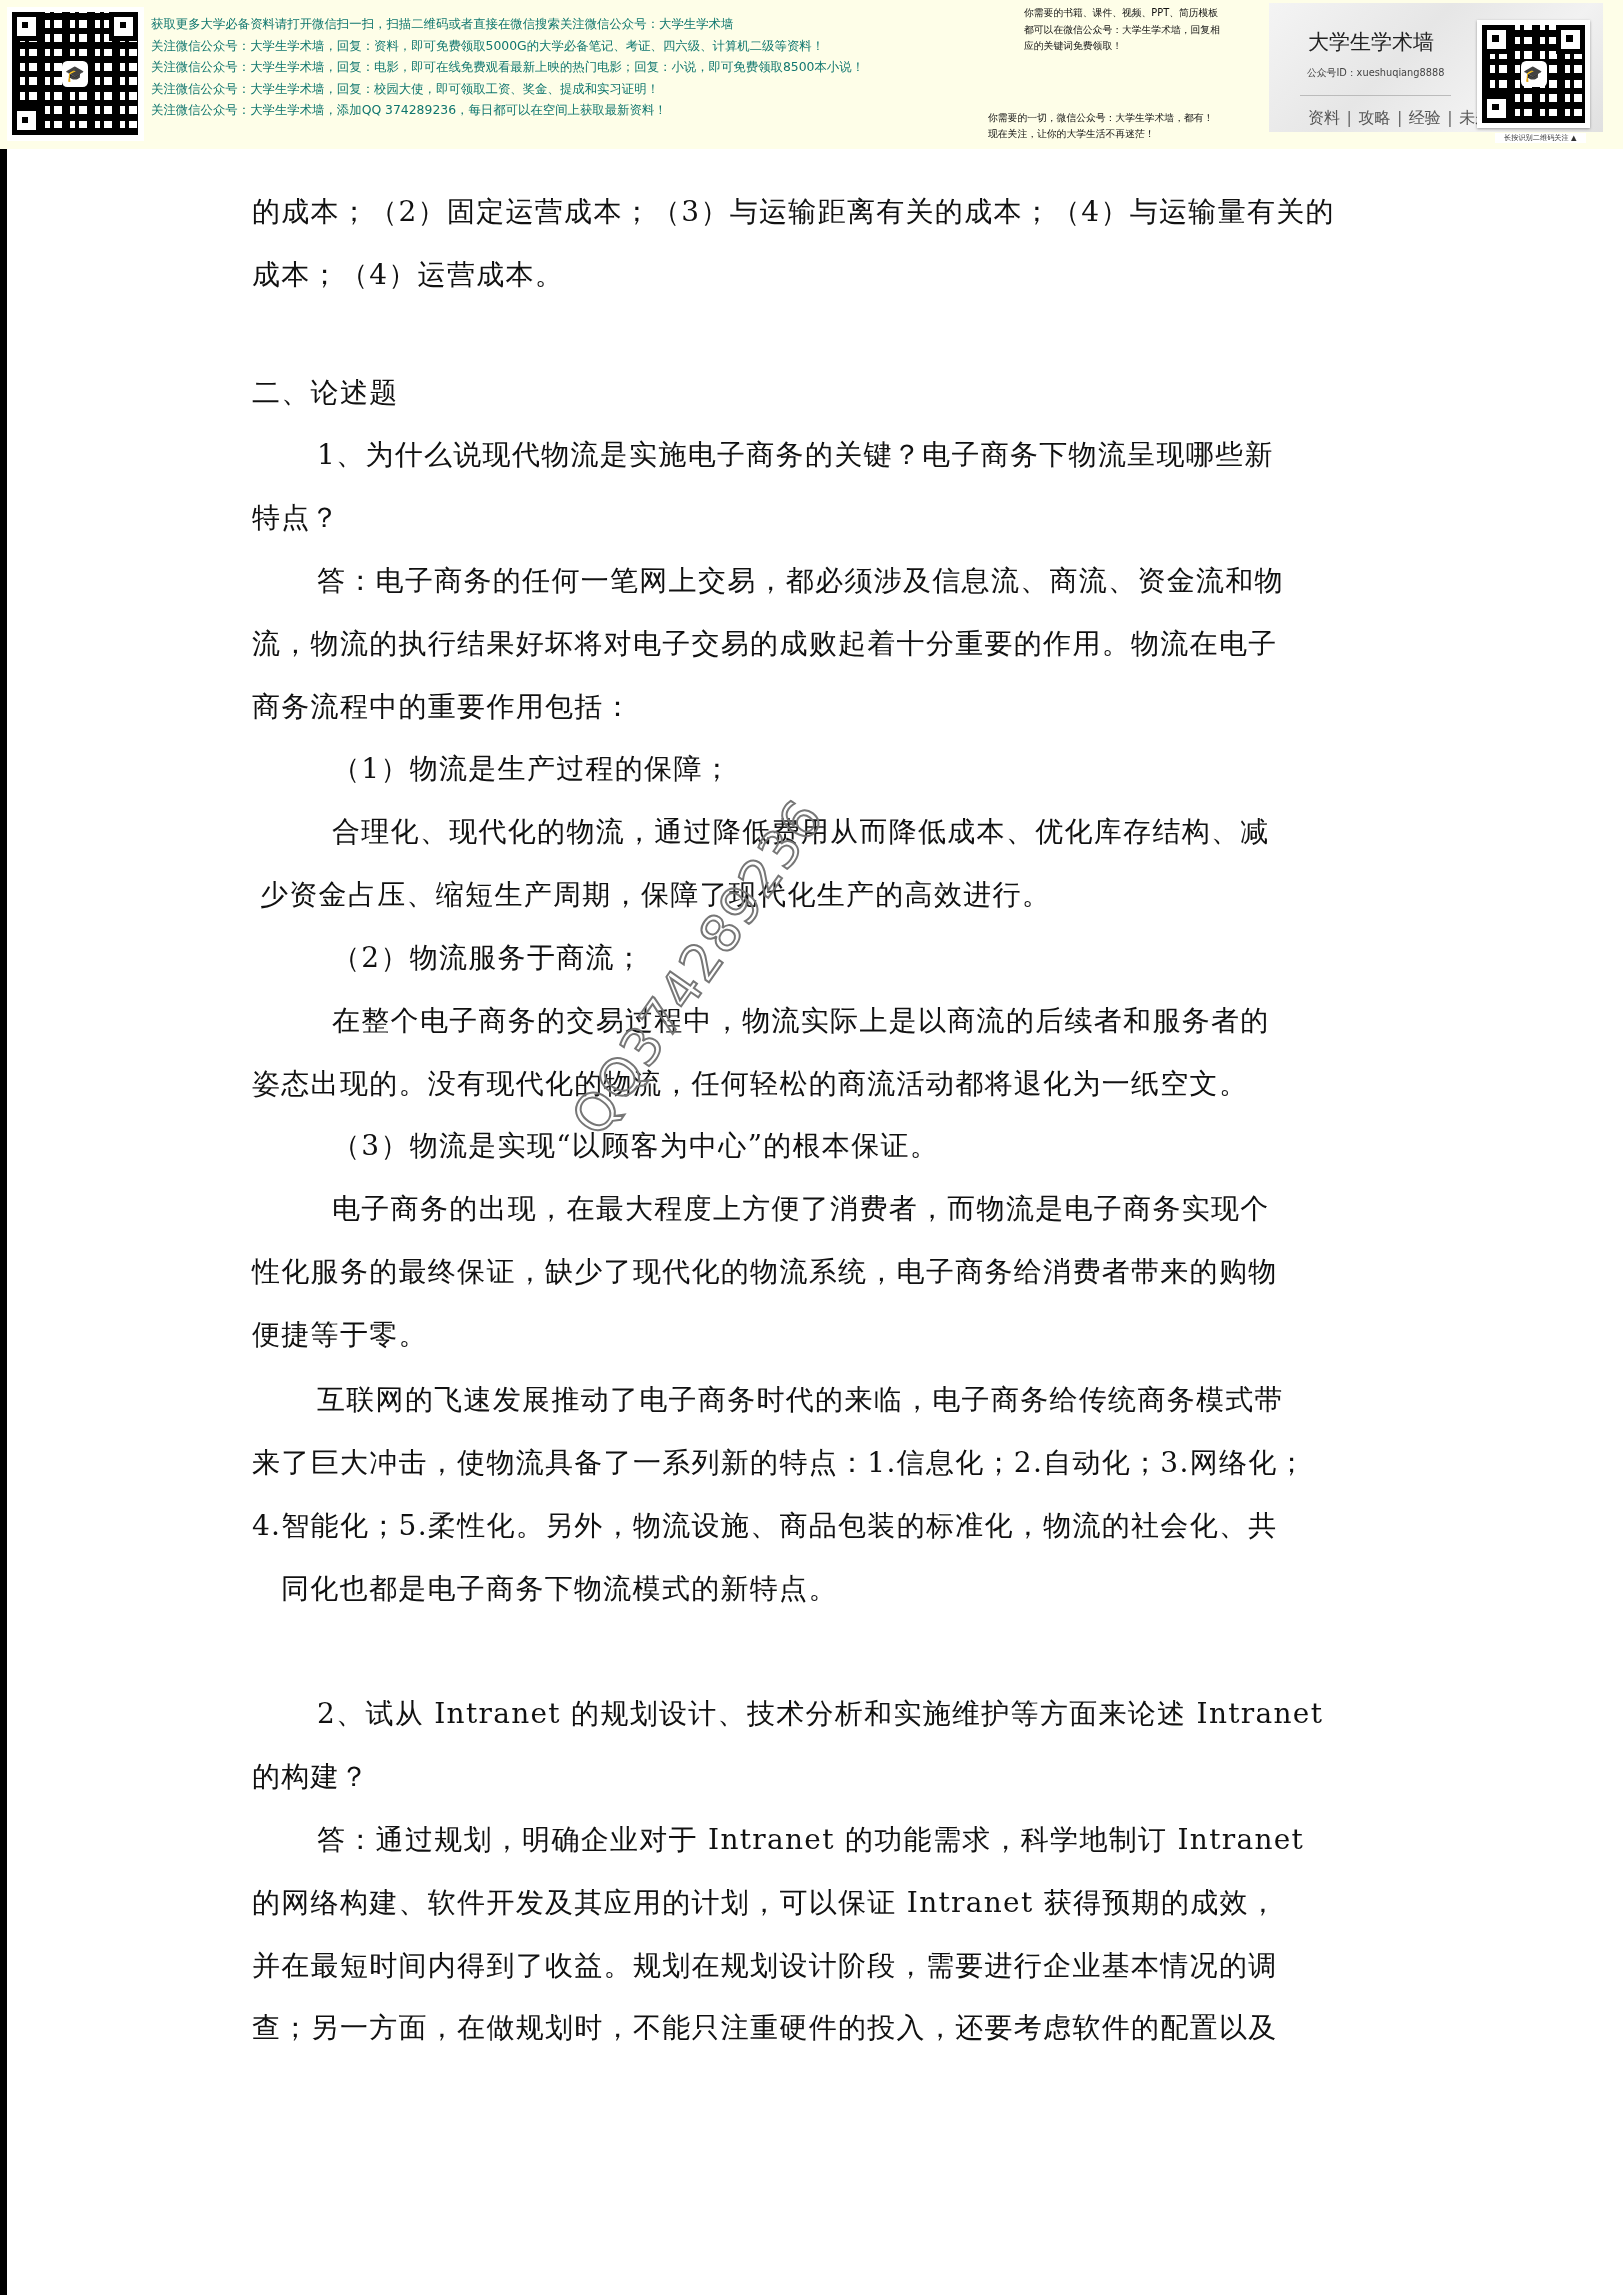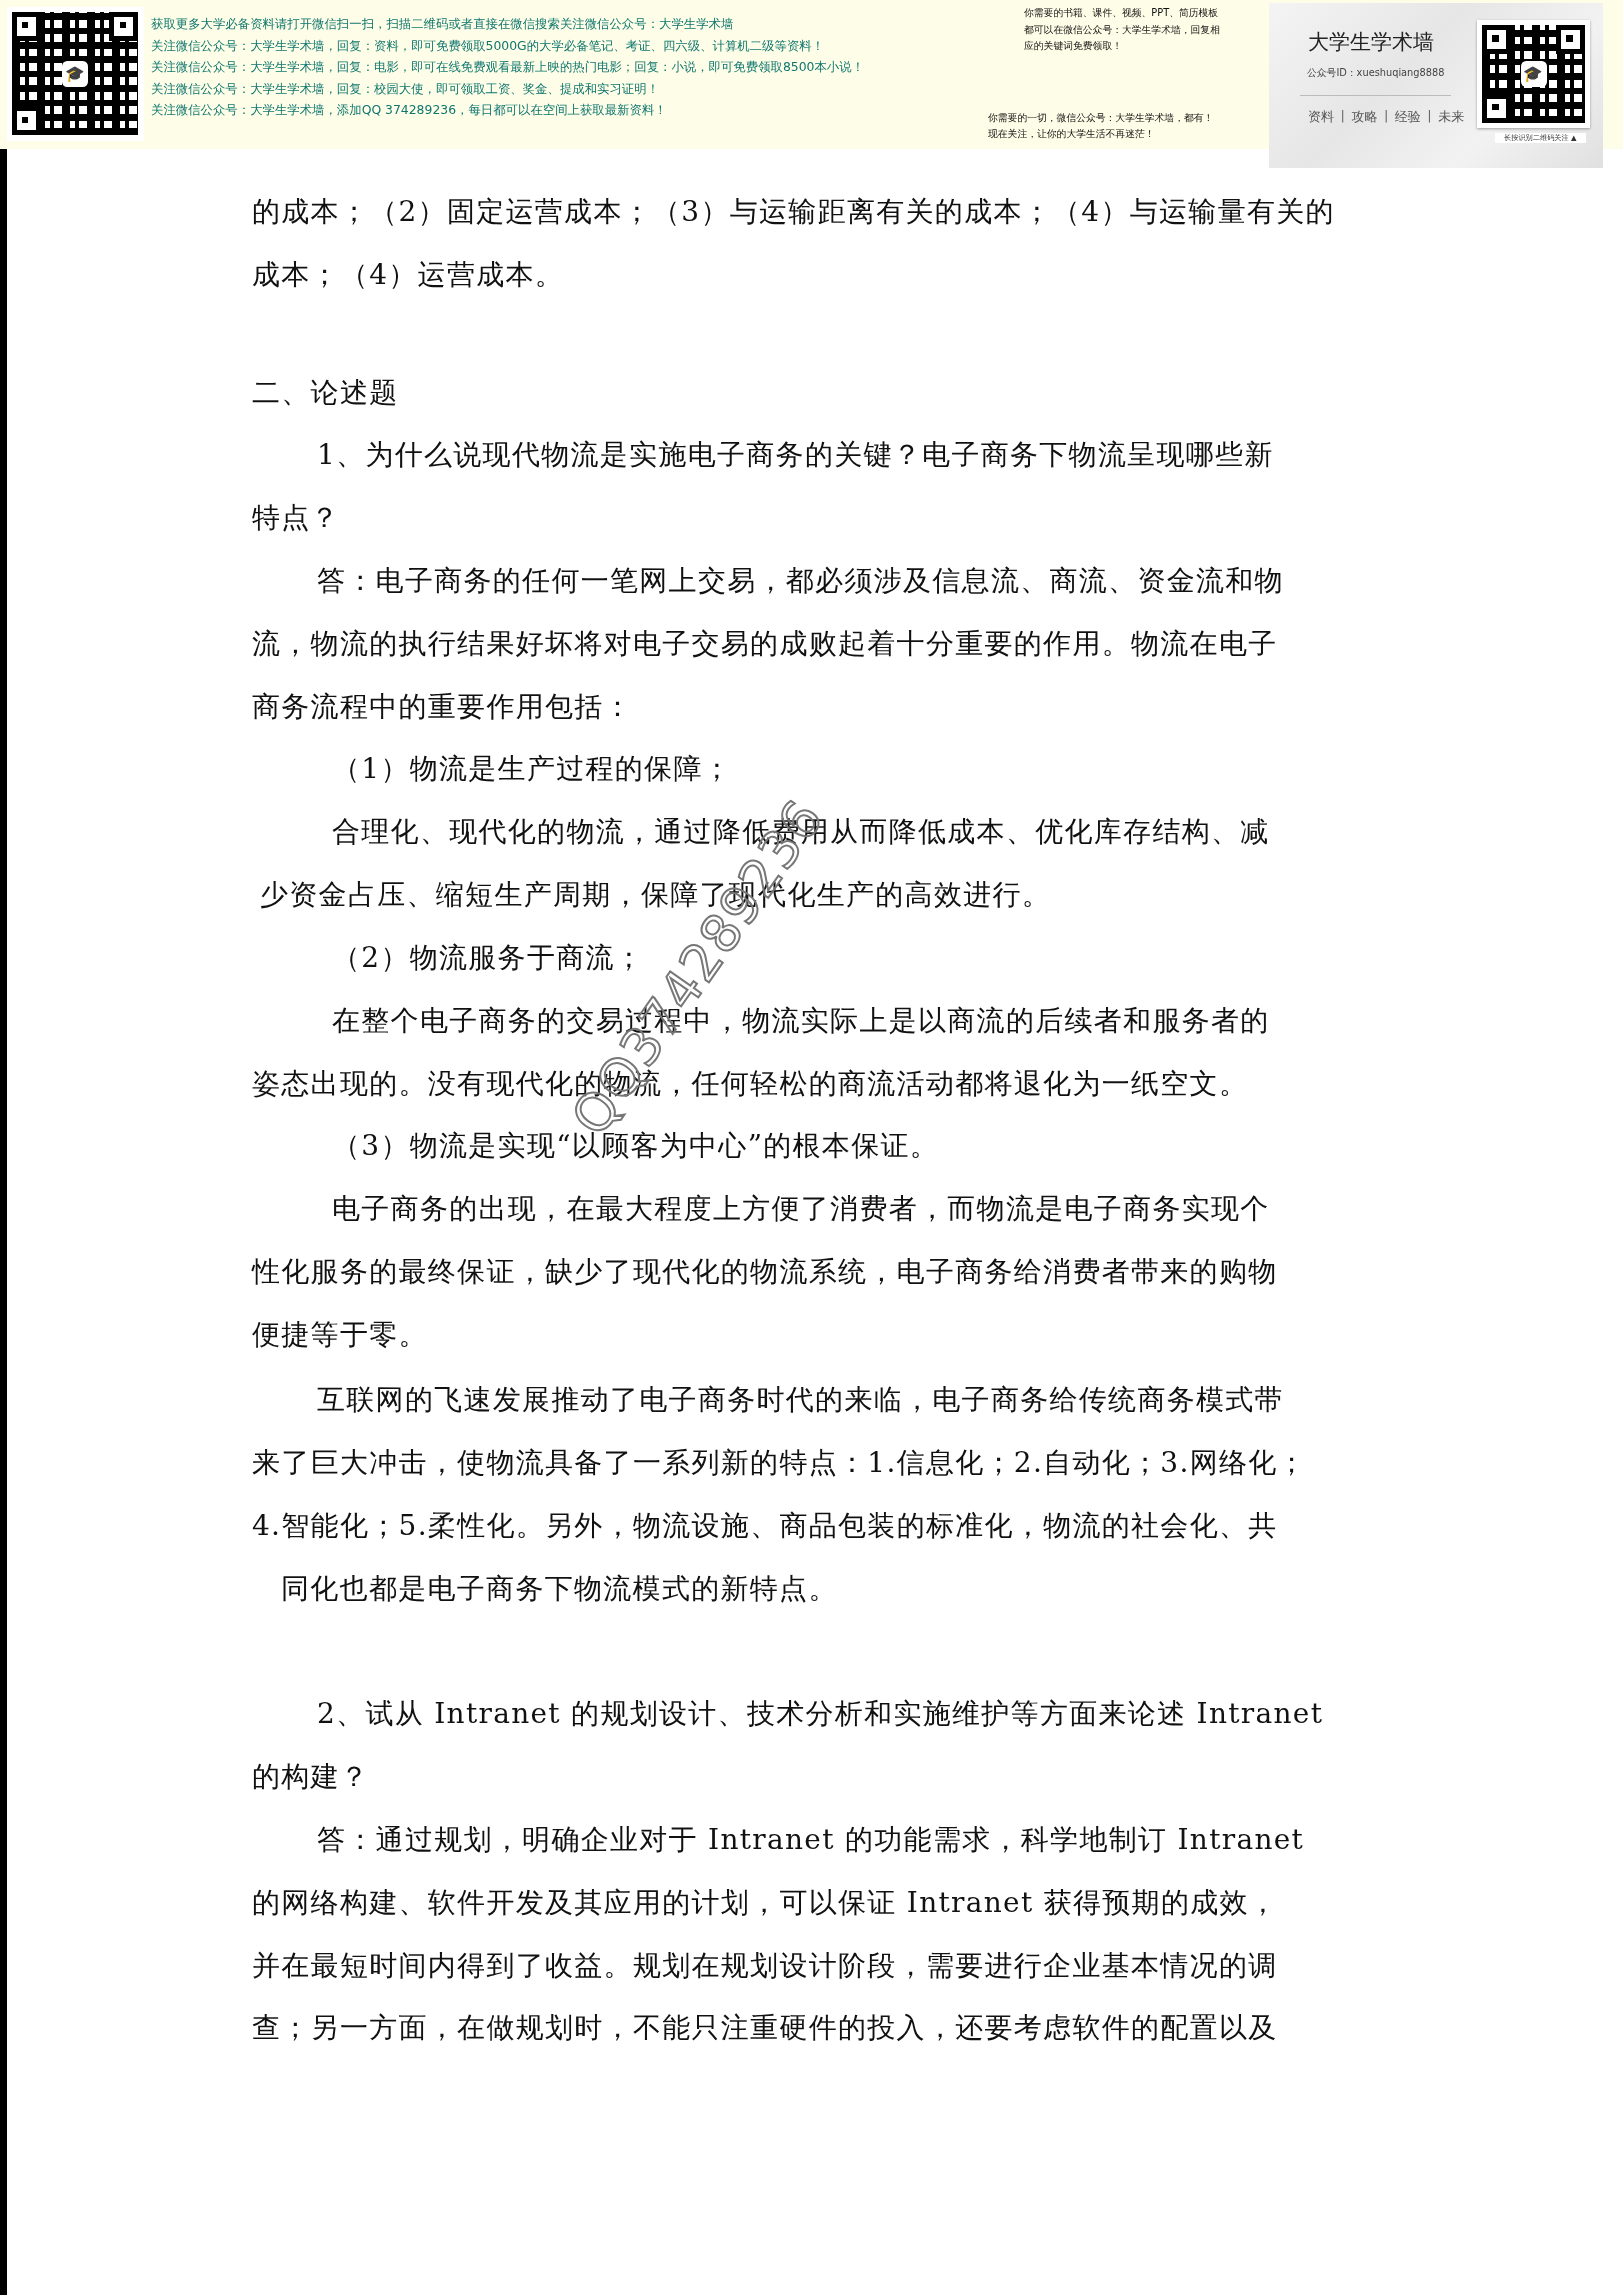--- a/index.html
+++ b/index.html
@@ -30,27 +30,27 @@
     position:absolute; left:50%; top:50%; transform:translate(-50%,-50%);
     width:26px; height:26px; background:#fff; border-radius:5.2px;
     display:flex; align-items:center; justify-content:center; font-size:15.7px; color:#000;
   }
   .qr-left { left:6.5px; top:6.5px; width:137px; height:134px; }
   .banner-lines { position:absolute; left:151px; top:13px; font-family:"DejaVu Sans","Liberation Sans",sans-serif; font-size:12.4px; line-height:21.6px; color:#0f766e; }
   .banner-lines div { white-space:nowrap; }
   .promo-top { position:absolute; left:1024px; top:5.2px; width:242px; font-family:"DejaVu Sans",sans-serif; font-size:9.8px; line-height:16.4px; color:#111; }
   .promo-bottom { position:absolute; left:988px; top:110px; width:281px; font-family:"DejaVu Sans",sans-serif; font-size:9.8px; line-height:16.4px; color:#111; }
   .card {
-    position:absolute; left:1269px; top:3.3px; width:334px; height:165px;
+    position:absolute; left:1269px; top:3.3px; width:334px; height:129px;
     background:linear-gradient(135deg,#f4f4f4,#e6e6e6 40%,#f2f2f2 70%,#e0e0e0);
   }
   .card-title { position:absolute; left:39px; top:25px; font-family:"DejaVu Sans",sans-serif; font-size:21px; color:#222; }
   .card-id { position:absolute; left:38px; top:64px; font-family:"DejaVu Sans",sans-serif; font-size:9.8px; color:#444; }
   .card-rule { position:absolute; left:31px; top:92px; width:151px; height:0.7px; background:#bbb; }
-  .card-links { position:absolute; left:39px; top:105px; font-family:"DejaVu Sans",sans-serif; font-size:13px; color:#555; display:flex; gap:6.5px; }
+  .card-links { position:absolute; left:39px; top:105px; font-family:"DejaVu Sans",sans-serif; font-size:16px; color:#555; display:flex; gap:6.5px; }
   .card-links .sep { color:#666; }
   .qr-right { left:208px; top:16.4px; width:113px; height:108px; box-shadow:0 1.3px 2.6px rgba(0,0,0,.35); }
   .card-caption { position:absolute; left:226px; top:130px; font-family:"DejaVu Sans",sans-serif; font-size:7.2px; color:#333; background:#fff; padding:0 9px; }
 
   
   .doc { position:absolute; left:252px; top:0; width:1126px; }
   .p { position:absolute; left:0; font-size:28px; line-height:63px; letter-spacing:1.3px; white-space:nowrap; }
   .indent { padding-left:65px; }
   .indent2 { padding-left:80px; }
 

